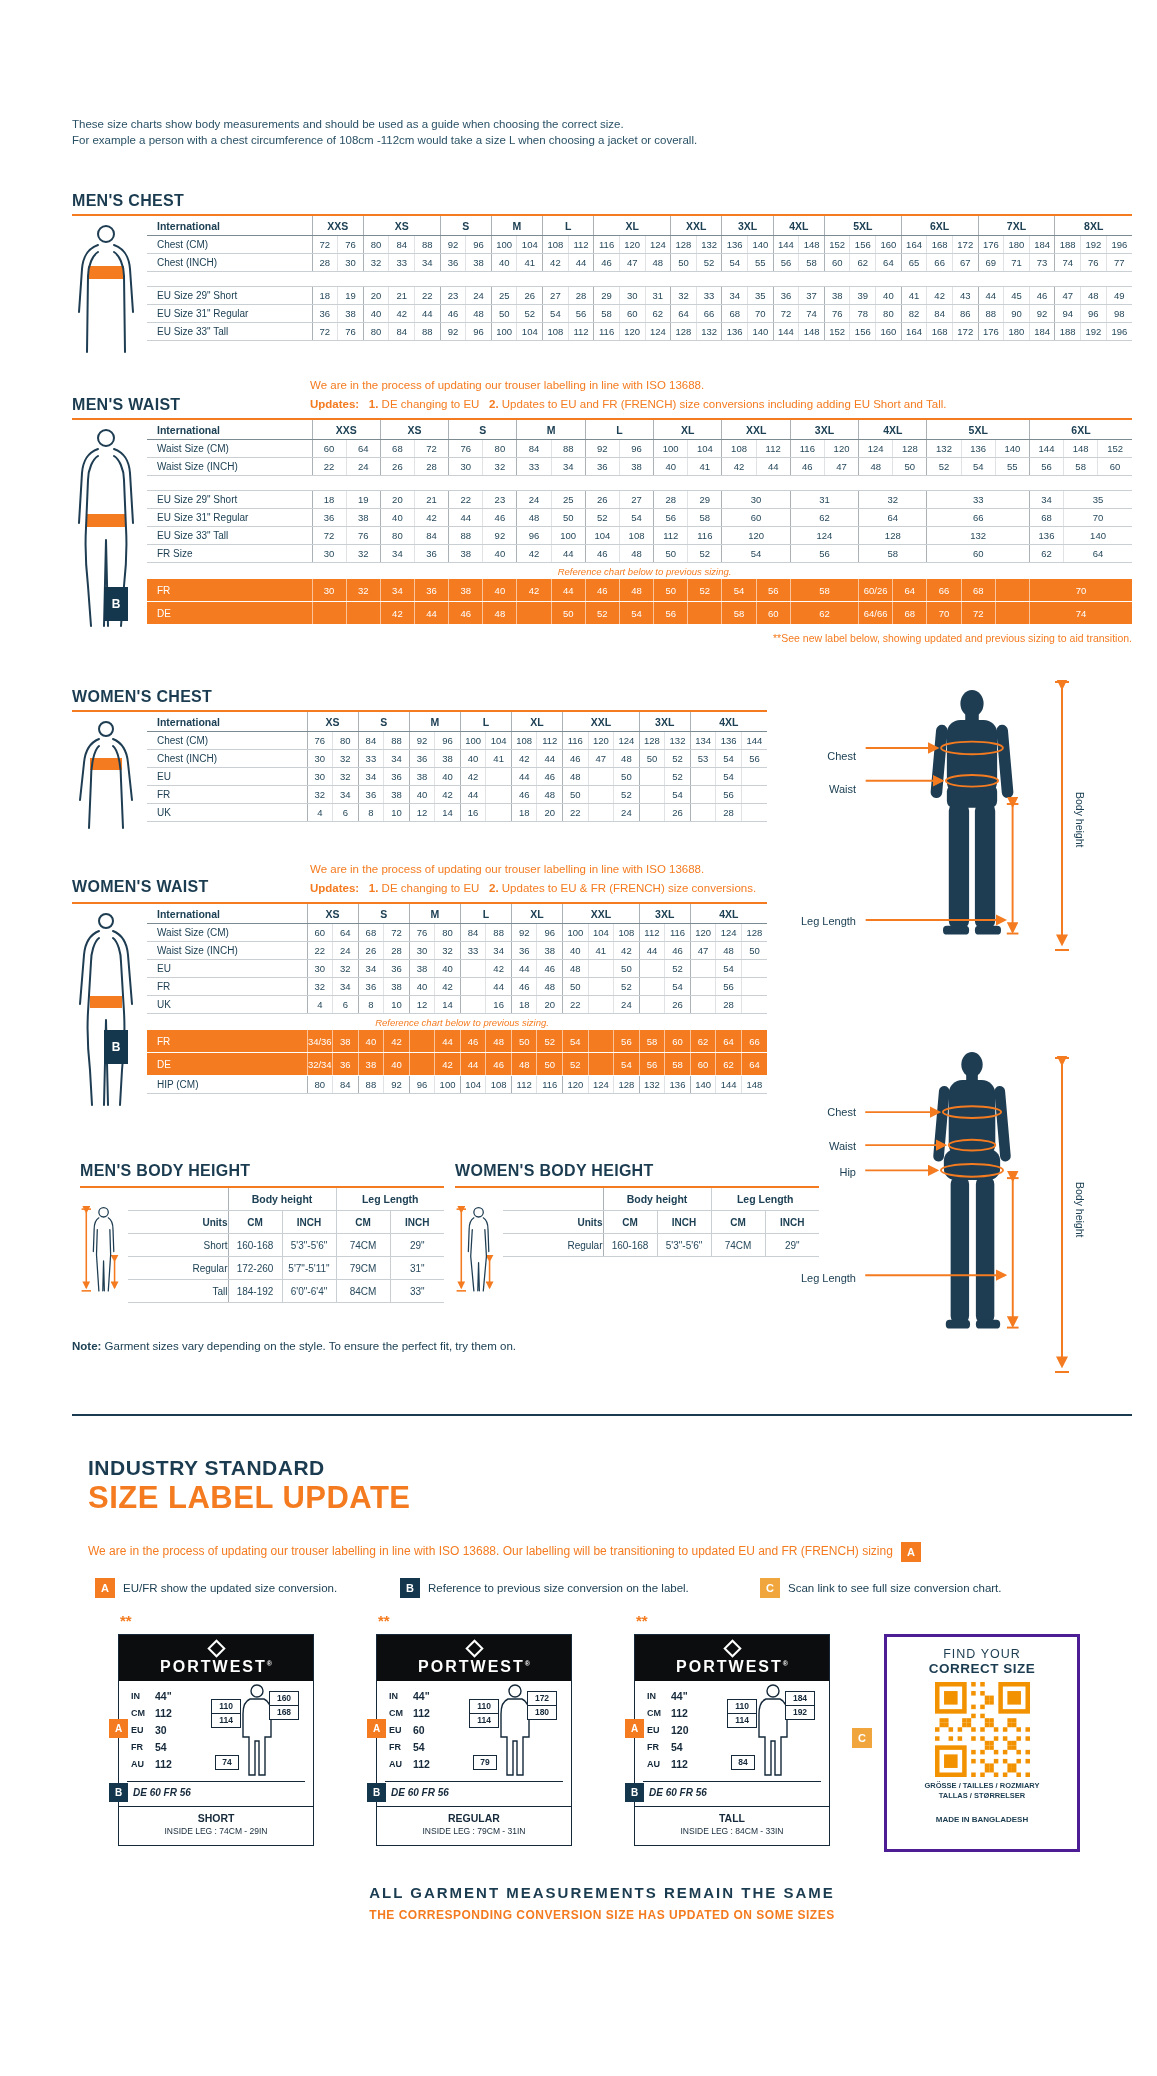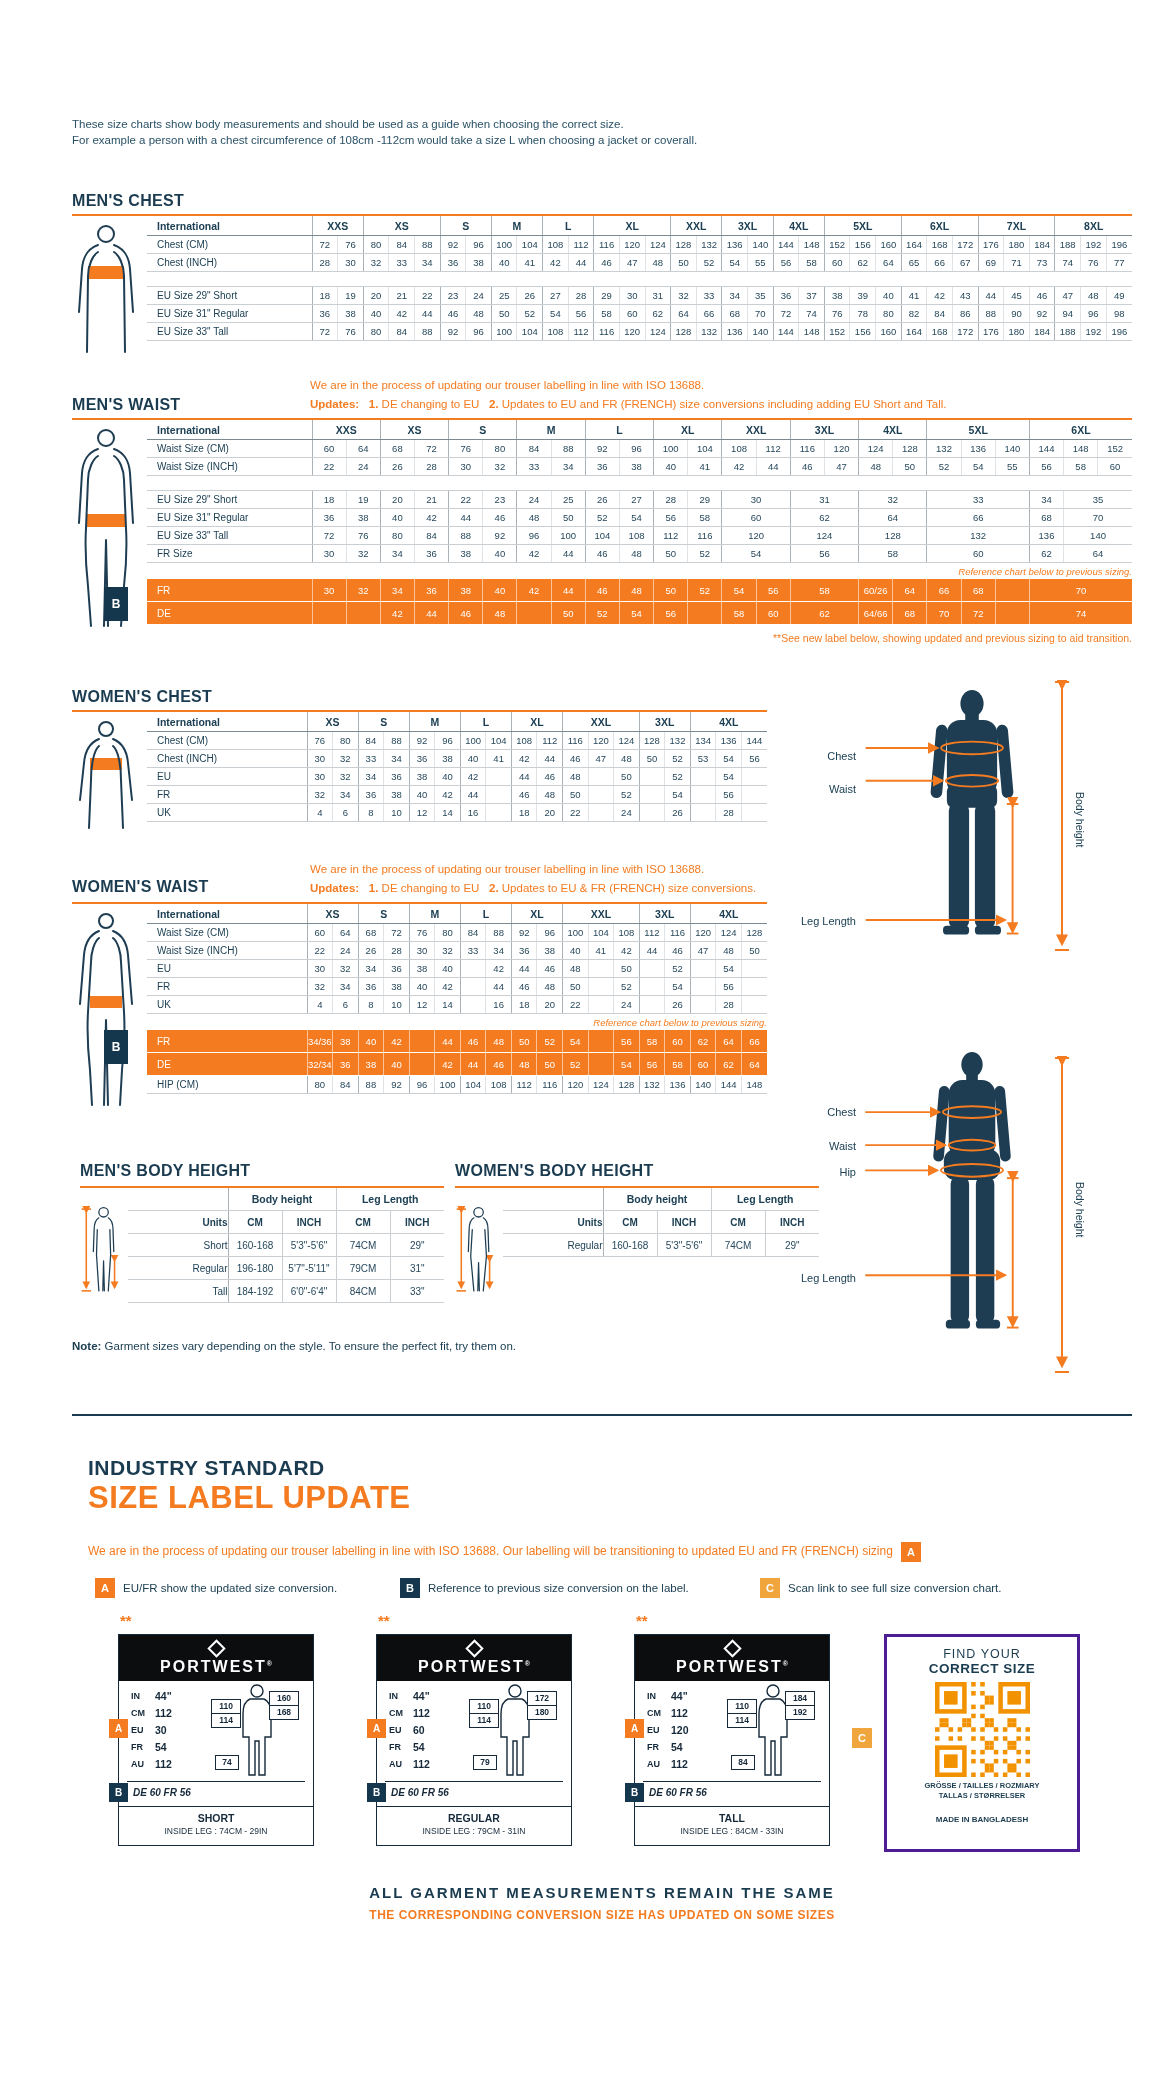--- a/index.html
+++ b/index.html
@@ -22,21 +22,21 @@
   .tblicon{position:absolute;left:2px;top:8px;}
 
   table.st{border-collapse:collapse;table-layout:fixed;width:100%;}
   .st td{height:17px;text-align:center;font-size:9.5px;color:#27495c;padding:0;white-space:nowrap;
          border-right:1px solid #dfe3e6;border-bottom:1px solid #c9cfd3;}
   .st tr td:last-child{border-right:none;}
   .st .lb{text-align:left;padding-left:10px;font-size:10px;color:#1d4054;border-right:1px solid #aab2b8;}
   .st .ge{border-right:1px solid #aab2b8;}
   .st .hrow td{height:19px;font-weight:bold;font-size:10.5px;color:#1d4054;border-bottom:1px solid #7c8a92;}
   .st .gaprow td{height:14px;border-right:none;border-bottom:1px solid #c9cfd3;background:#fff;}
-  .st .noterow td{height:16px;border:none;text-align:right;padding-left:10px;color:#F47B20;
+  .st .noterow td{height:16px;border:none;text-align:center;padding-left:10px;color:#F47B20;
                   font-style:italic;font-size:9.5px;}
   .st .band td{background:#F47B20;color:#fff;height:22px;font-size:9.5px;
                border-right:1px solid rgba(255,255,255,.55);border-bottom:1px solid #fff;}
   .st .band .lb{color:#fff;font-size:10px;}
 
   .upnote{color:#F47B20;font-size:11.5px;line-height:19px;}
   #upnote-m{left:310px;top:376px;} #upnote-w{left:310px;top:860px;}
   .upnote b{font-weight:bold;}
   .waist-foot{left:72px;top:632px;width:1060px;text-align:right;color:#F47B20;font-size:10.5px;}
 
@@ -1161,21 +1161,21 @@
             </tr>
             <tr>
               <td class="lb">Short</td>
               <td>160-168</td>
               <td>5'3"-5'6"</td>
               <td>74CM</td>
               <td>29"</td>
             </tr>
             <tr>
               <td class="lb">Regular</td>
-              <td>196-180</td>
+              <td>172-260</td>
               <td>5'7"-5'11"</td>
               <td>79CM</td>
               <td>31"</td>
             </tr>
             <tr>
               <td class="lb">Tall</td>
               <td>184-192</td>
               <td>6'0"-6'4"</td>
               <td>84CM</td>
               <td>33"</td>

